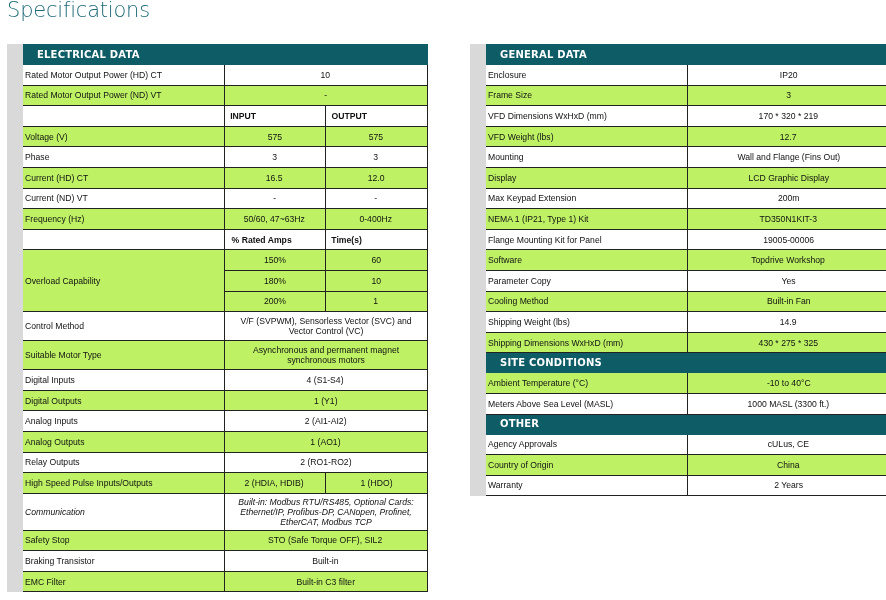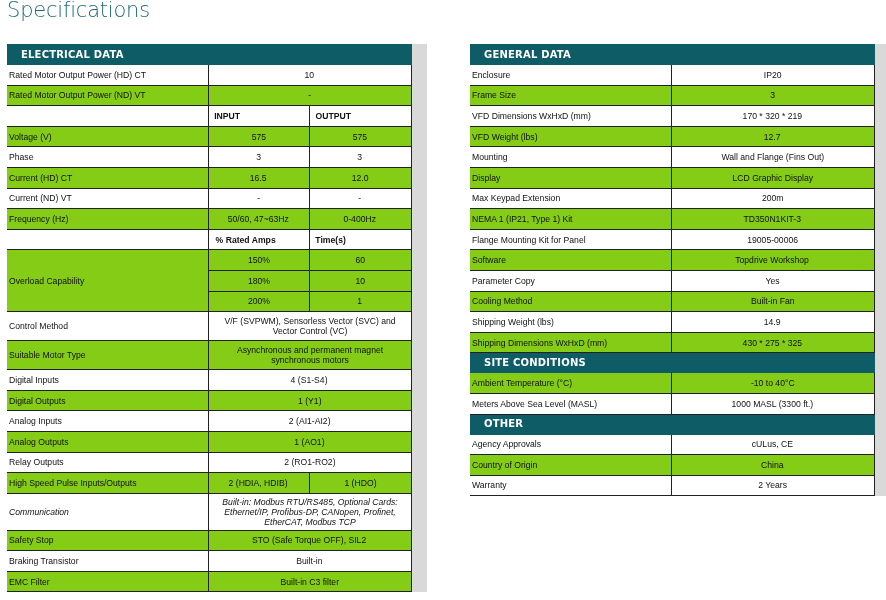--- a/index.html
+++ b/index.html
@@ -1,25 +1,25 @@
 <!DOCTYPE html>
 <html><head>
 <meta charset="utf-8">
 <style>
   html, body { margin: 0; padding: 0; background: #ffffff; }
   body { width: 886px; height: 600px; position: relative; overflow: hidden; font-family: "Liberation Sans", sans-serif; }
   .page-title { position: absolute; left: 7px; top: -2px; font-size: 21px; color: #1f6a78; font-family: "DejaVu Sans", sans-serif; font-weight: 300; letter-spacing: -0.2px; margin: 0; }
   .panel { position: absolute; top: 44px; background: #d9d9d9; }
   .panel-left { left: 7px; width: 420px; }
   .panel-right { left: 470px; width: 420px; }
-  table { border-collapse: collapse; width: 404px; background: #fff; table-layout: fixed; }
+  table { border-collapse: collapse; width: 404px; margin-left: 16px; background: #fff; table-layout: fixed; }
   td, th { border: 1px solid #222; font-size: 9.4px; color: #111; padding: 0 4px; height: 19.6px; line-height: 10px; font-weight: normal; font-family: "Liberation Sans", sans-serif; transform-origin: left; }
   td.label { text-align: left; padding-left: 2px; }
   td.val { text-align: center; }
-  tr.alt td { background: #84cc16; }
+  tr.alt td { background: #bef264; }
   tr.section th { background: #0d5c66; color: #fff; text-align: left; font-weight: bold; font-size: 10px; letter-spacing: 0.2px; padding-left: 14px; height: 19px; border: 1px solid #0d5c66; font-family: "DejaVu Sans", sans-serif; }
   th.colhead { font-weight: bold; text-align: left; background: #fff; }
   tr.tall td { height: 28px; }
   tr.taller td { height: 36px; font-style: italic; }
   td.vb { vertical-align: middle; }
   .cond { display: inline-block; transform: scaleX(0.92); transform-origin: center; }
   td.label .cond { transform-origin: left; }
   table tr td:first-child, table tr th:first-child { border-left: none; }
 </style>
 </head>

